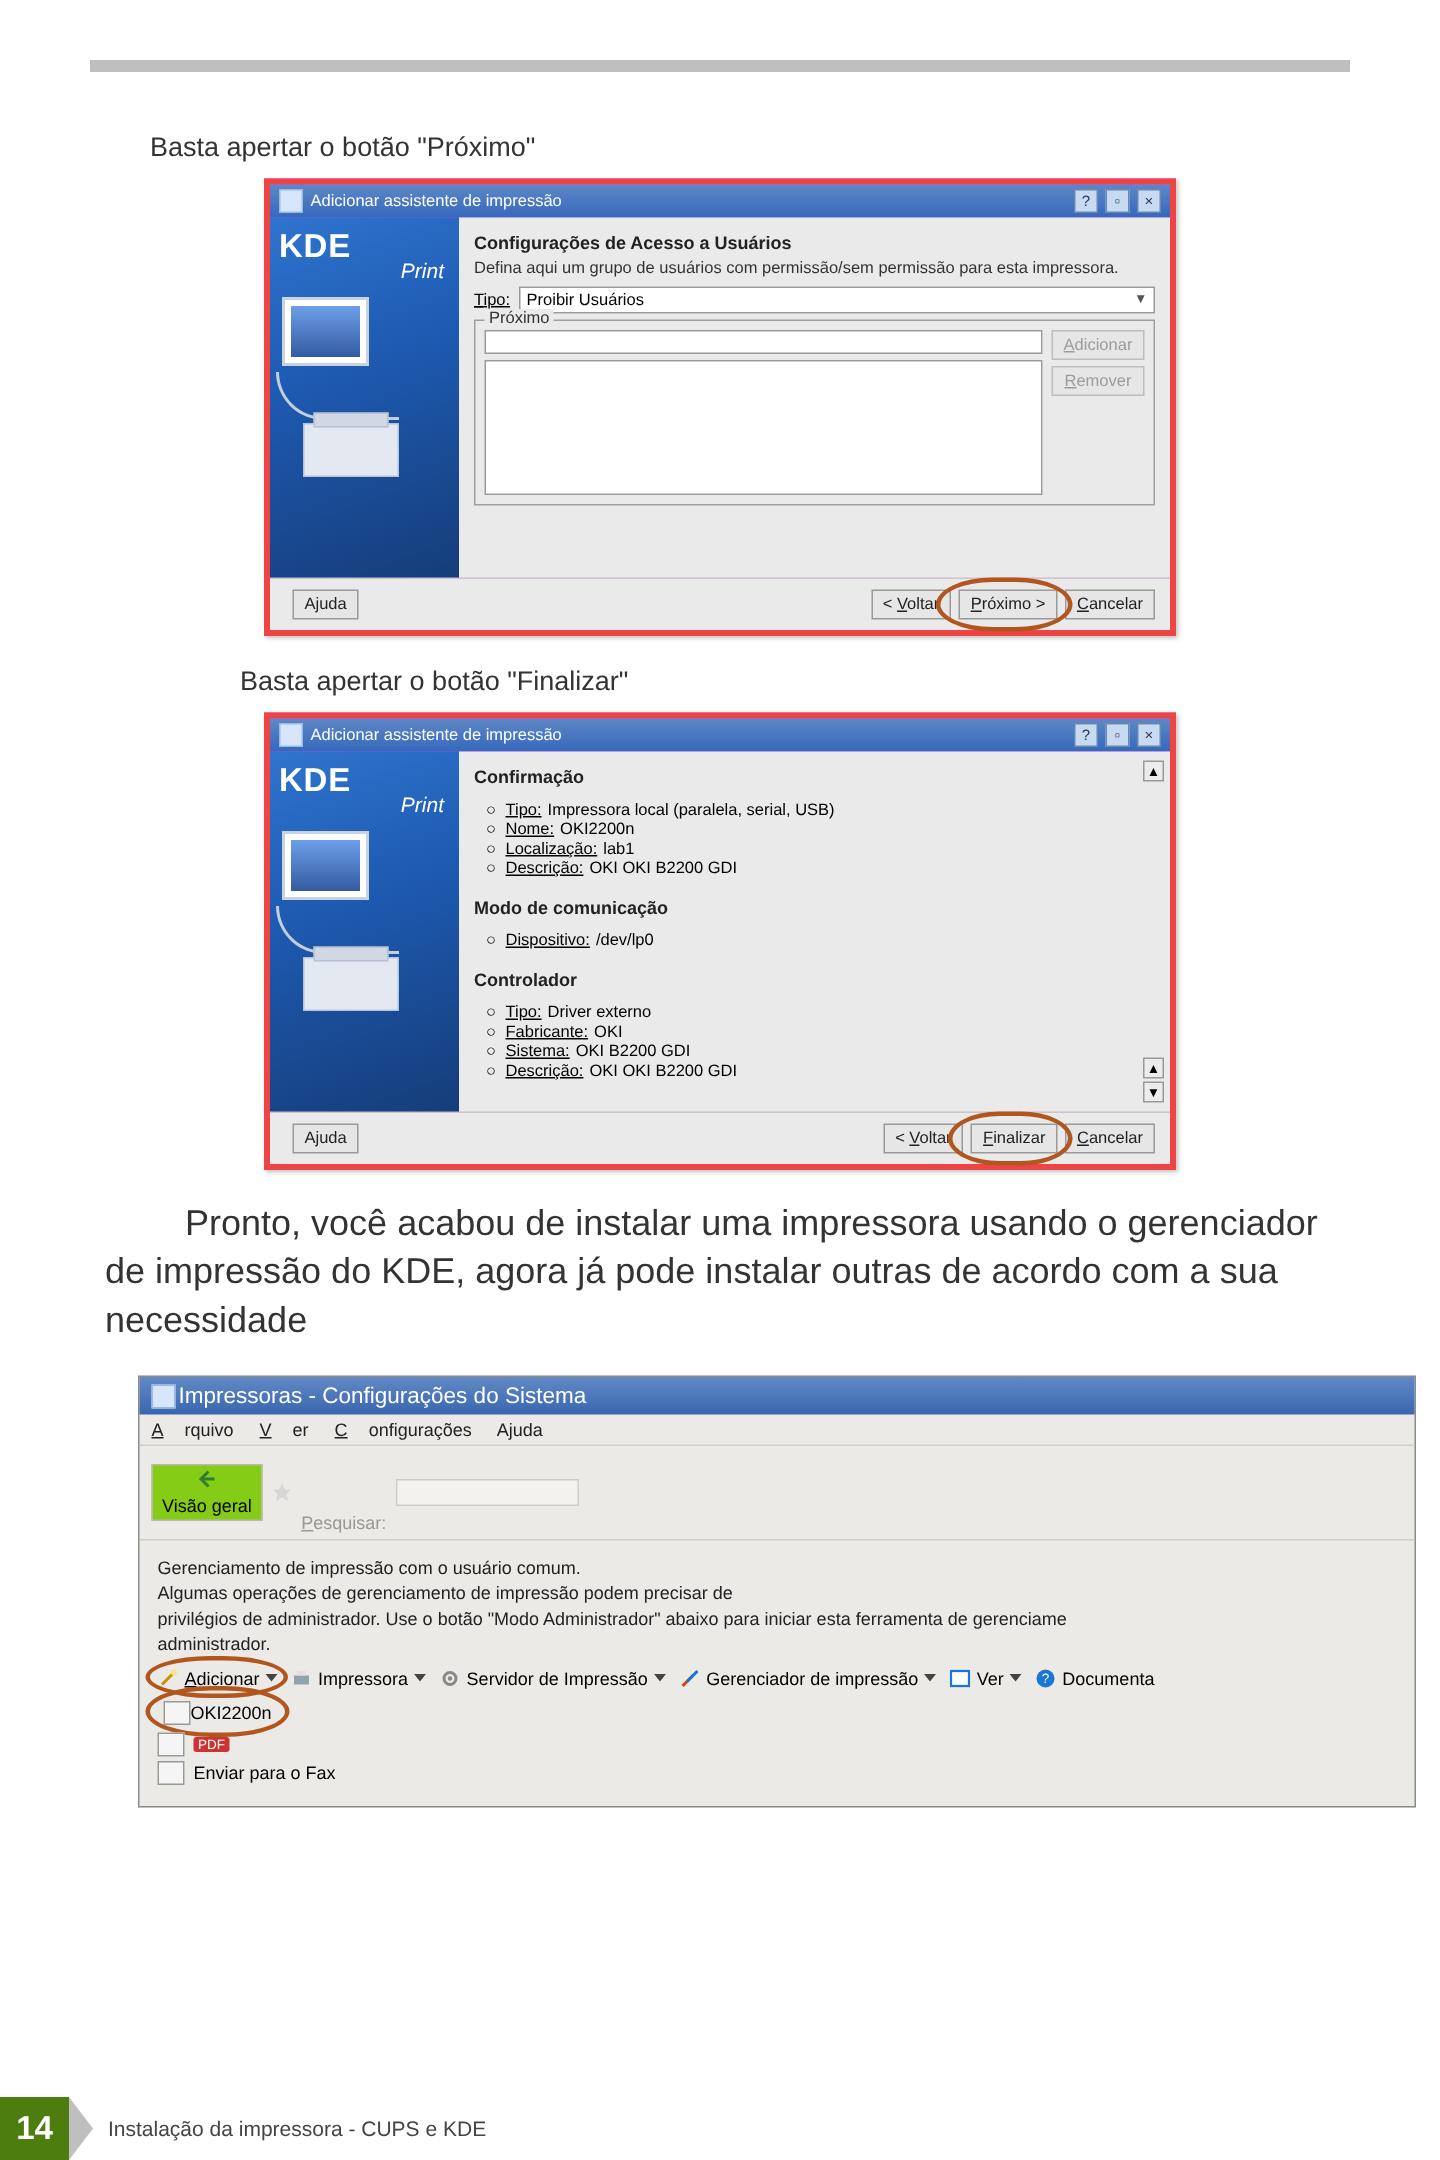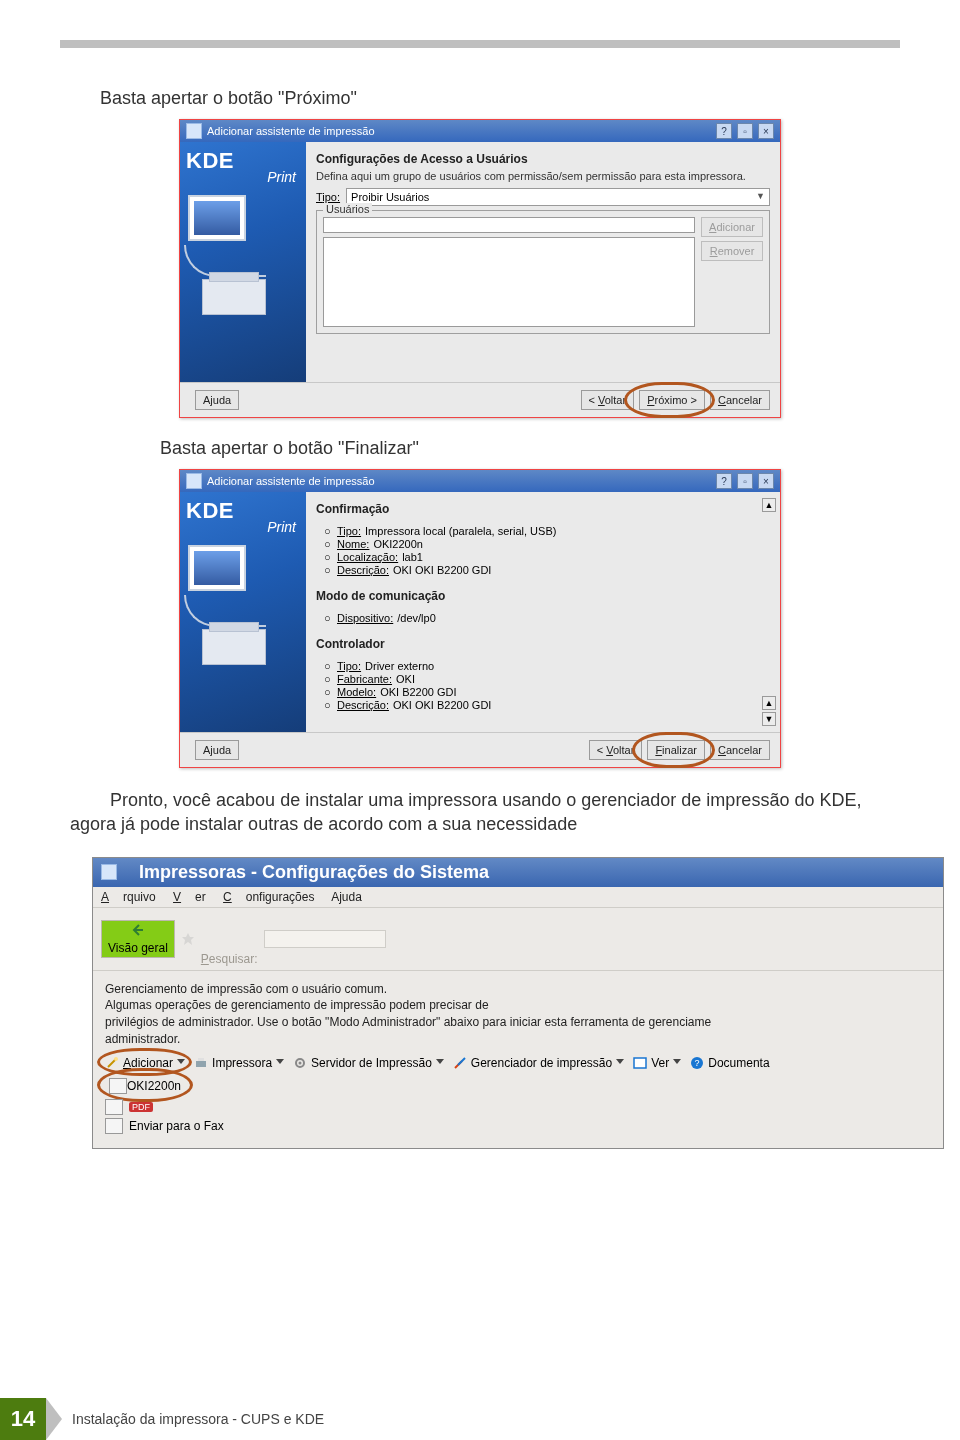--- a/index.html
+++ b/index.html
@@ -1,22 +1,22 @@
 <!DOCTYPE html>
 <html><head>
 <meta charset="utf-8">
 <style>
   body { margin: 0; font-family: Arial, Helvetica, sans-serif; background: #fff; width: 960px; }
   .page { padding: 40px 60px 20px 60px; position: relative; min-height: 1400px; }
   .header-bar { height: 8px; background: #bfbfbf; margin-bottom: 40px; }
   .doc-text { font-size: 18px; color: #333; margin: 0 0 10px 40px; }
   .doc-text.indent2 { margin-left: 100px; }
-  .doc-para { font-size: 18px; color: #333; margin: 14px 10px 20px 10px; line-height: 1.35; }
-
-  .dialog { width: 600px; margin: 0 auto 20px auto; border: 1px solid #ef4444; background: #d946ef; font-size: 11px; box-shadow: 1px 1px 3px rgba(0,0,0,0.25); }
+  .doc-para { font-size: 24px; color: #333; margin: 14px 10px 20px 10px; line-height: 1.35; }
+
+  .dialog { width: 600px; margin: 0 auto 20px auto; border: 4px solid #ef4444; background: #d946ef; font-size: 11px; box-shadow: 1px 1px 3px rgba(0,0,0,0.25); }
   .dlg-title { background: linear-gradient(180deg,#5e88c6,#3568bd); color: #fff; padding: 3px 6px; display: flex; align-items: center; gap: 5px; font-size: 11px; }
   .dlg-title .spacer { flex: 1; }
   .tb-btn { display: inline-flex; width: 14px; height: 14px; background: #c8d9f2; border: 1px solid #6b87ac; align-items: center; justify-content: center; font-size: 10px; color: #2a3a56; }
   .title-ico { width: 14px; height: 14px; border: 1px solid #9abae6; background: #d7e6fa; display: inline-block; }
   .dlg-body { display: flex; }
   .sidebar { width: 126px; min-height: 240px; background: linear-gradient(160deg,#2f74cf 0%,#1e5bb2 40%,#153d79 100%); position: relative; color: #fff; }
   .kde-brand { font-weight: bold; font-size: 22px; padding: 6px 6px 0 6px; letter-spacing: 0.5px; }
   .kde-print { font-size: 14px; text-align: right; padding: 0 10px 6px 0; font-style: italic; margin-top: -5px; }
   .deco-mon { width: 54px; height: 42px; background: #fff; border: 2px solid #c9d3e0; margin: 4px 0 0 8px; position: relative; }
   .deco-mon::after { content:""; position:absolute; inset:4px; background: linear-gradient(180deg,#6c9fe8,#345ba2); }
@@ -47,21 +47,21 @@
   .circle { position: relative; display: inline-flex; }
   .circle::after { content:""; position:absolute; inset:-8px -10px; border: 3px solid #b2561f; border-radius: 50% / 60%; pointer-events: none; }
 
   .info-list { padding: 4px 0 2px 8px; }
   .info-list .line { display: flex; gap: 4px; margin: 1px 0; font-size: 11px; }
   .info-list .bullet { width: 9px; }
   .info-list .key { text-decoration: underline; }
   .scroll-up, .scroll-dn { width: 12px; height: 12px; background:#ececec; border:1px solid #9a9a9a; display:inline-flex; align-items:center; justify-content:center; font-size:9px; }
 
   .app-window { width: 850px; margin: 0 0 0 32px; border: 1px solid #8b8b8b; background: #eceae7; font-size: 12px; }
-  .app-title { background: linear-gradient(180deg,#6289c5,#3a66b0); color:#fff; padding: 4px 8px; font-weight: bold; font-size: 18px; display:flex; align-items:center; gap:22px; }
+  .app-title { background: linear-gradient(180deg,#6289c5,#3a66b0); color:#fff; padding: 4px 8px; font-weight: normal; font-size: 15px; display:flex; align-items:center; gap:2px; }
   .menubar { padding: 3px 8px; font-size: 12px; color: #222; }
   .menubar span { margin-right: 14px; }
   .toolbar { padding: 4px 8px; border-top: 1px solid #cfcdc8; border-bottom: 1px solid #cfcdc8; display:flex; align-items:center; gap: 6px; }
   .tb-pill { display:inline-flex; align-items:center; gap:4px; padding:2px 6px; border:1px solid #bcb8ae; background:#84cc16; font-size:12px;flex-direction:column; }
   .tb-ico { width:14px; height:14px; display:inline-block; }
   .srch-lbl { color:#9c9890;margin-top:40px; }
   .srch-box { width:120px; height:16px; background:#f4f2ee; border:1px solid #cfcdc8; }
 
   .app-body { padding: 10px 12px 14px 12px; }
   .msg { font-size: 12px; color: #222; line-height: 1.4; }
@@ -113,21 +113,21 @@
         <div class="section-h">Configurações de Acesso a Usuários</div>
         <div class="desc">Defina aqui um grupo de usuários com permissão/sem permissão para esta impressora.</div>
         <div class="row">
           <span class="u-label"><span style="text-decoration:underline">T</span>ipo:</span>
           <div class="drop">
             <span>Proibir Usuários</span>
             <span class="arrow">▼</span>
           </div>
         </div>
         <div class="fieldset">
-          <span class="legend">Usuários</span>
+          <span class="legend">Próximo</span>
           <div style="display:flex;">
             <div style="flex:1;">
               <div class="text-input"></div>
               <div style="height:4px"></div>
               <div class="listbox"></div>
             </div>
             <div class="side-btns">
               <div class="btn disabled"><span class="u">A</span><span title="Adicionar">dicionar</span></div>
               <div class="btn disabled"><span class="u">R</span>emover</div>
             </div>
@@ -210,21 +210,21 @@
               <span class="key">Tipo:</span> 
               <span>Driver externo</span>
             </div>
           <div class="line">
               <span class="bullet">○</span>
               <span class="key">Fabricante:</span> 
               <span>OKI</span>
             </div>
           <div class="line">
               <span class="bullet">○</span>
-              <span class="key">Modelo:</span> 
+              <span class="key">Sistema:</span> 
               <span>OKI B2200 GDI</span>
             </div>
           <div class="line">
               <span class="bullet">○</span>
               <span class="key">Descrição:</span> 
               <span>OKI OKI B2200 GDI</span>
             </div>
         </div>
       </div>
     </div>

